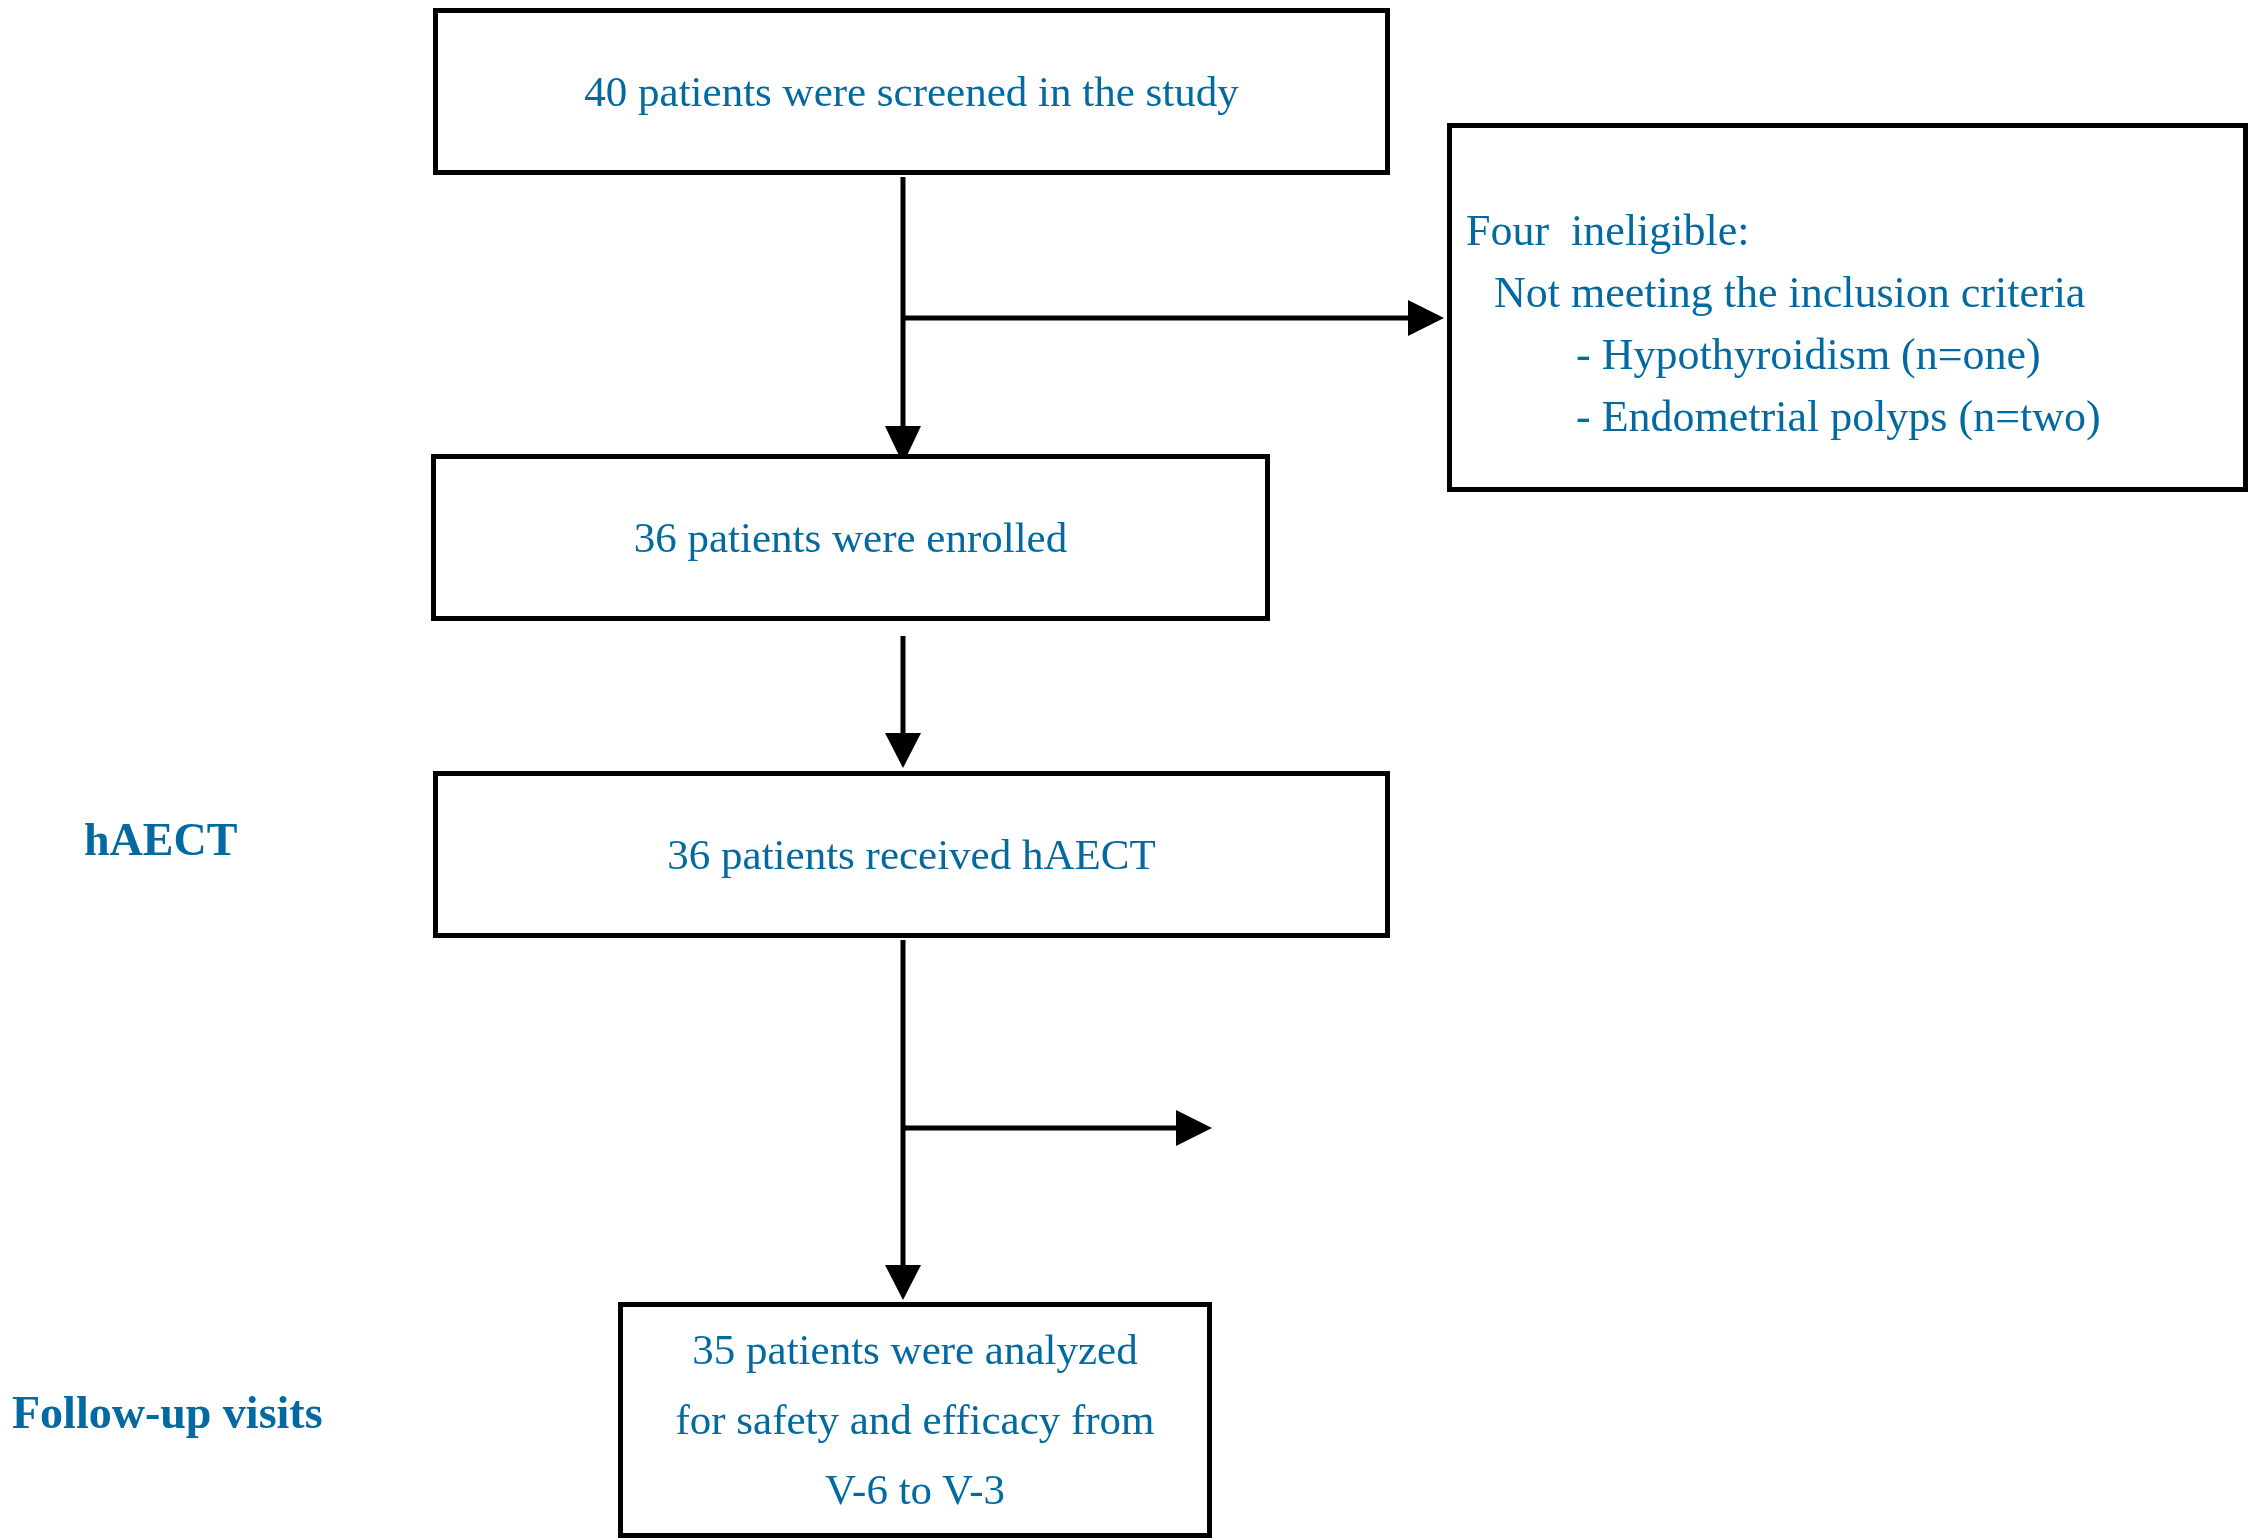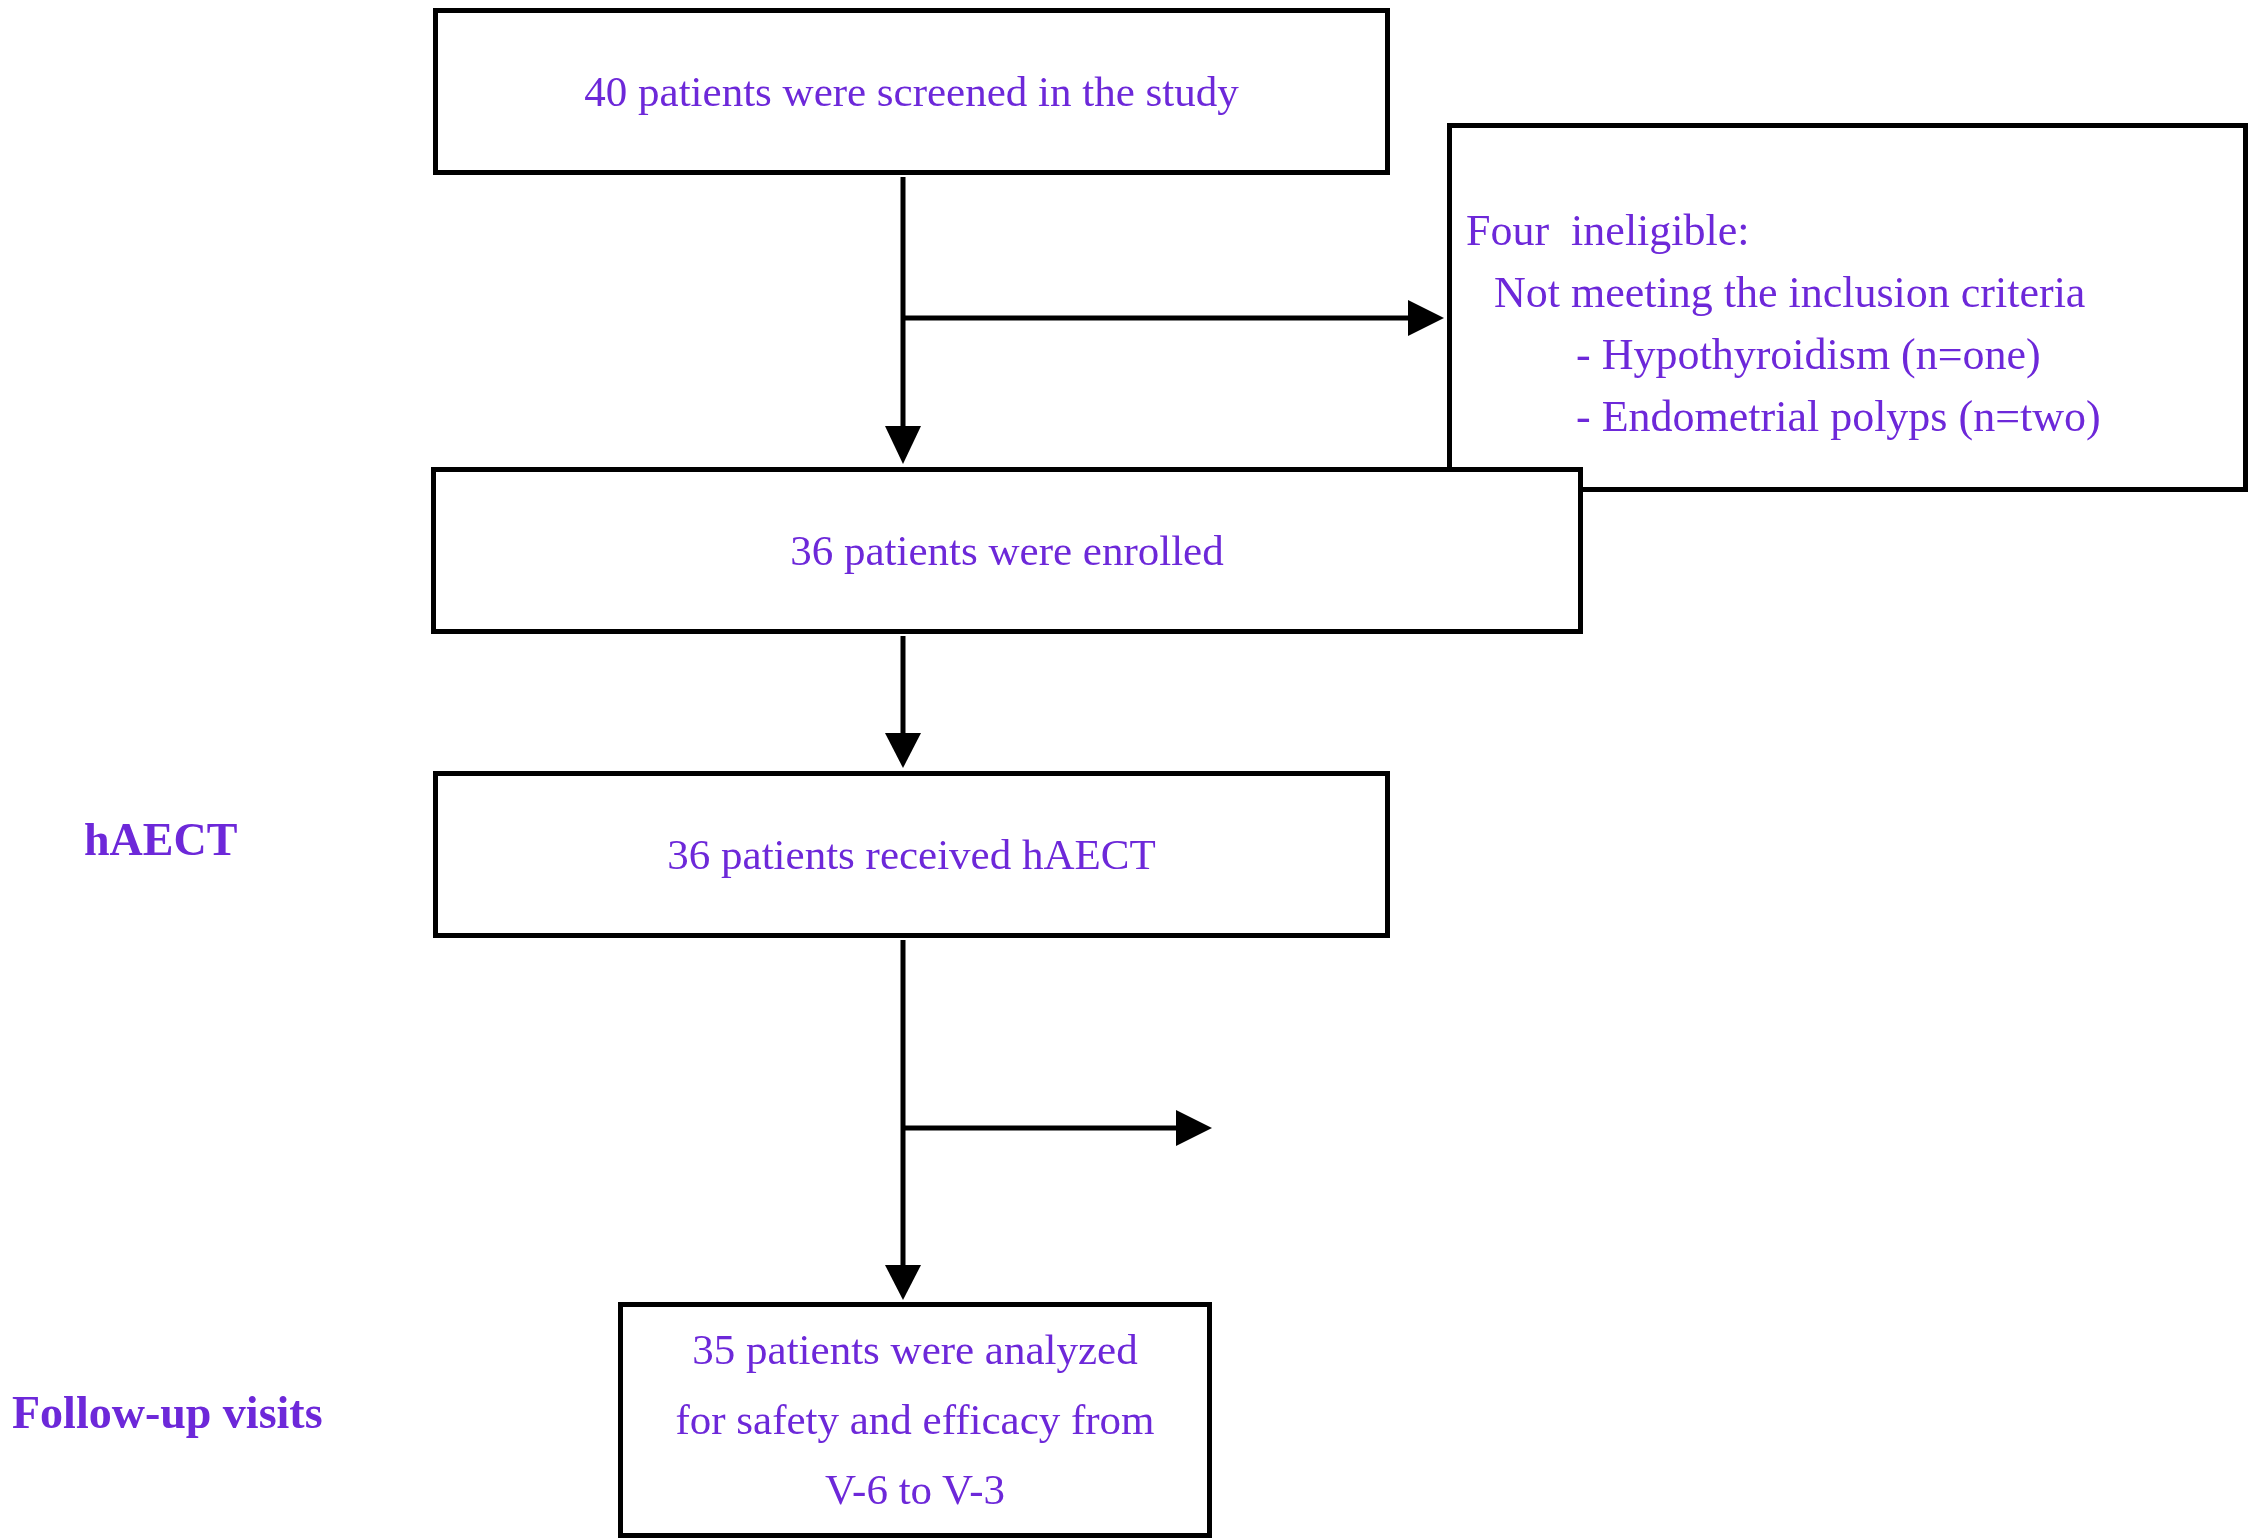--- a/index.html
+++ b/index.html
@@ -6,21 +6,21 @@
     margin: 0;
     padding: 0;
     background: #ffffff;
   }
   #canvas {
     position: relative;
     width: 2253px;
     height: 1540px;
     background: #ffffff;
     font-family: "Liberation Serif", "DejaVu Serif", serif;
-    color: #6d28d9;
+    color: #0369a1;
     overflow: hidden;
   }
   .flow-box {
     position: absolute;
     box-sizing: border-box;
     border: 5px solid #000000;
     background: #ffffff;
     display: flex;
     align-items: center;
     justify-content: center;
@@ -30,21 +30,21 @@
   }
   .flow-box.multiline {
     flex-direction: column;
   }
   
   #box-screened  { left: 433px;  top: 8px;    width: 957px; height: 167px; }
   #box-ineligible{ left: 1447px; top: 123px;  width: 801px; height: 369px;
                    align-items: flex-start; justify-content: center;
                    flex-direction: column; text-align: left;
                    padding: 32px 10px 0 14px; line-height: 62px; font-size: 44px; }
-  #box-enrolled  { left: 431px;  top: 467px;  width: 1152px; height: 167px; align-items: center; }
+  #box-enrolled  { left: 431px;  top: 454px;  width: 839px; height: 167px; align-items: center; }
   #box-received  { left: 433px;  top: 771px;  width: 957px; height: 167px; }
   #box-lost      { left: 1214px; top: 1048px; width: 507px; height: 185px;
                    line-height: 56px; }
   #box-analyzed  { left: 618px;  top: 1302px; width: 594px; height: 236px;
                    line-height: 70px; }
   .ineligible-line { white-space: pre-wrap; }
   .indent-1 { padding-left: 28px; }
   .indent-2 { padding-left: 110px; }
   .side-label {
     position: absolute;

